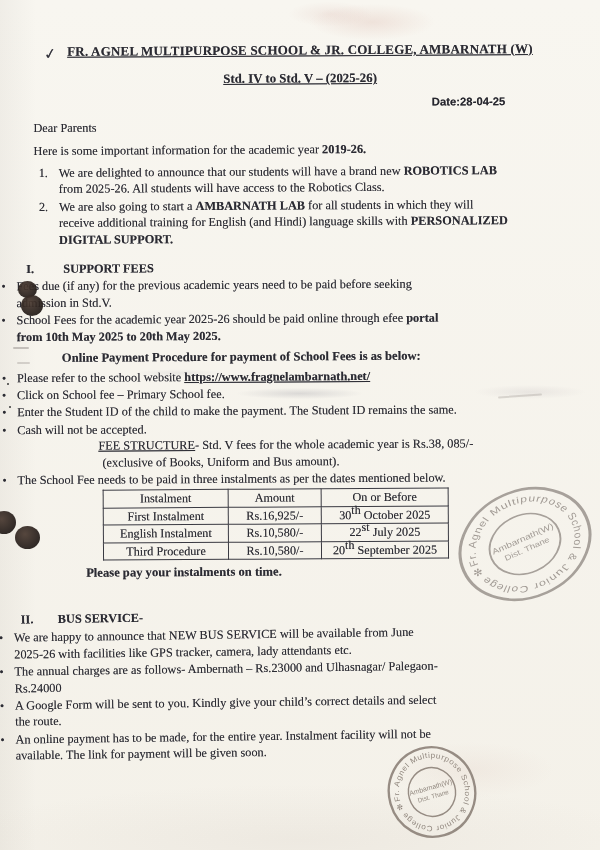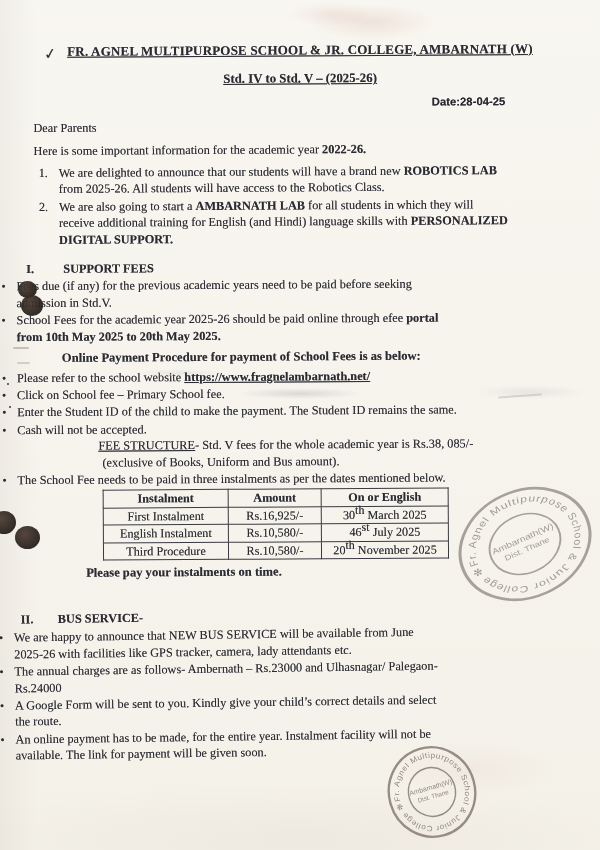--- a/index.html
+++ b/index.html
@@ -40,21 +40,21 @@
   ul.blts li{position:relative;padding-left:15px;margin-top:1px;}
   ul.blts li::before{content:"•";position:absolute;left:0;top:0;font-size:12px;}
   .blts-a{margin-left:84px;width:443px;}
   .blts-b{margin-left:70px;width:456px;}
   .blts-c{margin-left:72px;width:446px;}
   .proc-head{margin:5px 0 3px 60px;font-weight:bold;font-size:12.6px;}
   .feeblock{margin-left:96px;width:420px;}
   .fee-note{margin-left:100px;}
   table.fees{border-collapse:collapse;margin:2px 0 0 100px;font-size:12.2px;}
   table.fees th, table.fees td{border:1.2px solid #3a3a42;text-align:center;padding:0 4px;height:16.5px;line-height:15px;}
-  table.fees th{font-weight:bold;}
+  table.fees th{font-weight:normal;}
   .col1{width:116px;} .col2{width:84px;} .col3{width:118px;}
   sup{font-size:12px;line-height:0;}
   .pay-note{margin:4px 0 0 83px;font-weight:bold;font-size:12.6px;}
   .sec2{margin-top:29px;transform:rotate(-0.45deg);transform-origin:60px 600px;}
   .sec2 .section-head{margin-left:22px;}
   .sec2 ul{margin-top:2px;}
   .sec2 li{margin-top:2px;}
   .link{font-weight:bold;text-decoration:underline;}
   .blob{position:absolute;border-radius:50%;background:radial-gradient(circle at 40% 35%, #4a3a31, #221b18 72%);opacity:.93;}
   .speck{position:absolute;width:2px;height:2px;border-radius:50%;background:#3a3a3a;}
@@ -72,21 +72,21 @@
 
   <div class="title-block center">
     <div class="title u">FR. AGNEL MULTIPURPOSE SCHOOL &amp; JR. COLLEGE, AMBARNATH (W)</div>
     <div class="subtitle u">Std. IV to Std. V – (2025-26)</div>
   </div>
 
   <div class="date-line">Date:28-04-25</div>
 
   <div class="salutation">Dear Parents</div>
 
-  <div class="intro"><span>Here is some important information for the academic year </span><b>2022-26.</b></div>
+  <div class="intro"><span>Here is some important information for the academic year </span><b>2019-26.</b></div>
 
   <div class="numlist">
     <div class="numitem">
       <span class="num">1.</span>
       <span class="ntext"><span>We are delighted to announce that our students will have a brand new </span><b>ROBOTICS LAB</b><span> from 2025-26. All students will have access to the Robotics Class.</span></span>
     </div>
     <div class="numitem">
       <span class="num">2.</span>
       <span class="ntext"><span>We are also going to start a </span><b>AMBARNATH LAB</b><span> for all students in which they will receive additional training for English (and Hindi) language skills with </span><b>PERSONALIZED DIGITAL SUPPORT.</b></span>
     </div>
@@ -117,36 +117,36 @@
 
     <ul class="blts blts-b">
       <li>The School Fee needs to be paid in three instalments as per the dates mentioned below.</li>
     </ul>
 
     <table class="fees">
       <tbody>
           <tr>
         <th class="col1">Instalment</th>
         <th class="col2">Amount</th>
-        <th class="col3">On or English</th>
+        <th class="col3">On or Before</th>
       </tr>
       <tr>
         <td>First Instalment</td>
         <td>Rs.16,925/-</td>
-        <td><span>30</span><sup>th</sup><span> March 2025</span></td>
+        <td><span>30</span><sup>th</sup><span> October 2025</span></td>
       </tr>
       <tr>
         <td>English Instalment</td>
         <td>Rs.10,580/-</td>
-        <td><span>46</span><sup>st</sup><span> July 2025</span></td>
+        <td><span>22</span><sup>st</sup><span> July 2025</span></td>
       </tr>
       <tr>
         <td>Third Procedure</td>
         <td>Rs.10,580/-</td>
-        <td><span>20</span><sup>th</sup><span> November 2025</span></td>
+        <td><span>20</span><sup>th</sup><span> September 2025</span></td>
       </tr>
     </tbody>
       </table>
 
     <div class="pay-note">Please pay your instalments on time.</div>
   </div>
 
   <div class="sec2">
     <div class="section-head">
       <span class="numeral">II.</span>

